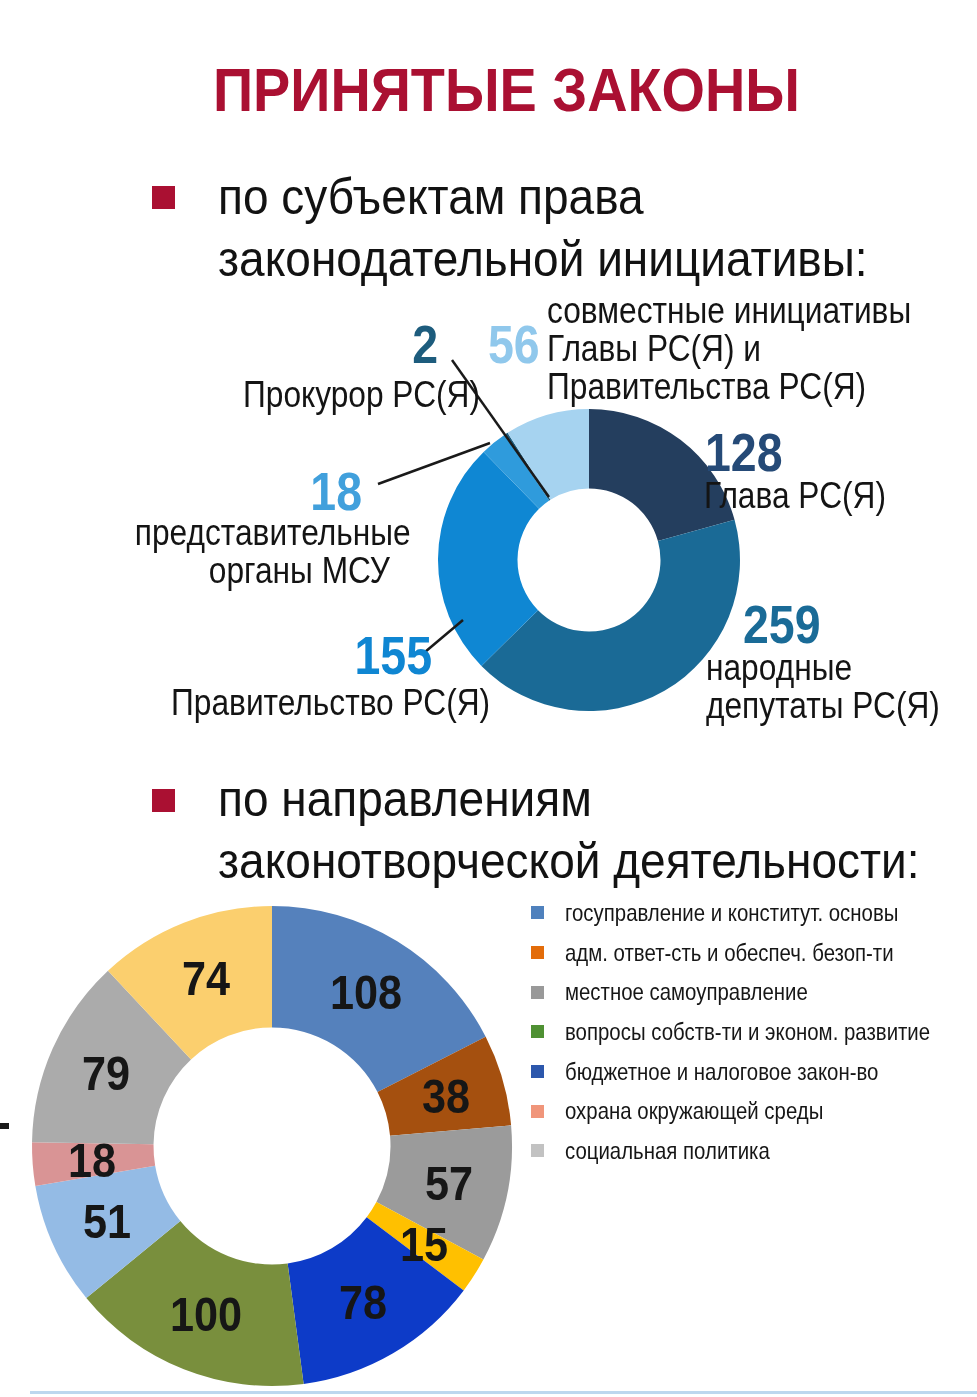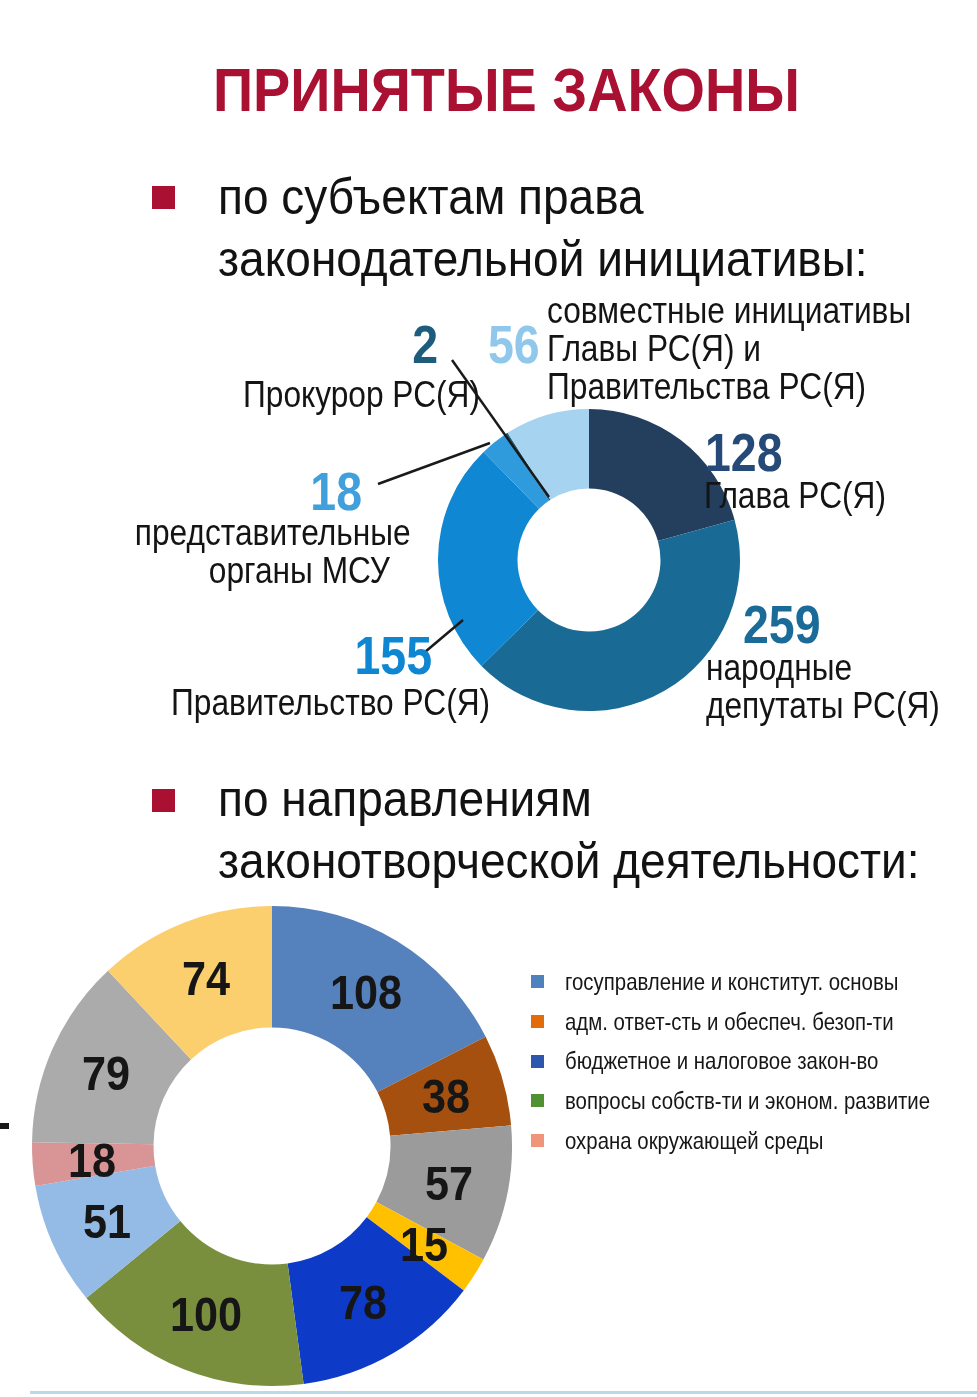--- a/index.html
+++ b/index.html
@@ -34,21 +34,21 @@
   .sovm{left:547px;top:292px;}
   .prok{left:190px;top:376px;width:290px;}
   .glava{left:704px;top:477px;}
   .narod{left:706px;top:649px;}
   .predst{left:100px;top:514px;width:290px;}
   .pravit{left:130px;top:684px;width:342px;}
   
   .v2{position:absolute;font-weight:700;font-size:48px;color:#161616;white-space:nowrap;
     transform:translate(-50%,-50%) scaleX(0.9);}
   
-  #legend{left:531px;top:962px;width:446px;}
+  #legend{left:531px;top:893px;width:446px;}
   .lrow{display:flex;align-items:center;height:39.7px;}
   .swatch{width:13px;height:13px;margin-right:21px;flex:0 0 13px;}
   .ltext{font-size:24px;line-height:26px;white-space:nowrap;color:#161616;
     transform:scaleX(0.85);transform-origin:0 50%;}
   
   .ldash{left:0;top:1123px;width:9px;height:6px;background:#1a1a1a;}
   .bline{left:30px;width:947px;top:1391px;height:3px;}
   svg{overflow:visible;}
 </style>
 </head>
@@ -136,27 +136,35 @@
 <div id="legend" class="abs">
     <div class="lrow">
       <div class="swatch" style="background: rgb(79, 129, 189);"></div>
       <div class="ltext">госуправление и конститут. основы</div>
     </div>
     <div class="lrow">
       <div class="swatch" style="background: rgb(227, 108, 10);"></div>
       <div class="ltext">адм. ответ-сть и обеспеч. безоп-ти</div>
     </div>
     <div class="lrow">
-      <div class="swatch" style="background: rgb(44, 87, 172);"></div>
-      <div class="ltext">бюджетное и налоговое закон-во</div>
+      <div class="swatch" style="background: rgb(153, 153, 153);"></div>
+      <div class="ltext">местное самоуправление</div>
     </div>
     <div class="lrow">
       <div class="swatch" style="background: rgb(79, 145, 51);"></div>
       <div class="ltext">вопросы собств-ти и эконом. развитие</div>
     </div>
     <div class="lrow">
+      <div class="swatch" style="background: rgb(44, 87, 172);"></div>
+      <div class="ltext">бюджетное и налоговое закон-во</div>
+    </div>
+    <div class="lrow">
       <div class="swatch" style="background: rgb(240, 149, 122);"></div>
       <div class="ltext">охрана окружающей среды</div>
+    </div>
+    <div class="lrow">
+      <div class="swatch" style="background: rgb(194, 194, 194);"></div>
+      <div class="ltext">социальная политика</div>
     </div>
   </div>
 
 <div class="abs ldash"></div>
 <div class="abs bline" style="background: rgb(189, 215, 238);"></div>
 
 </body></html>

